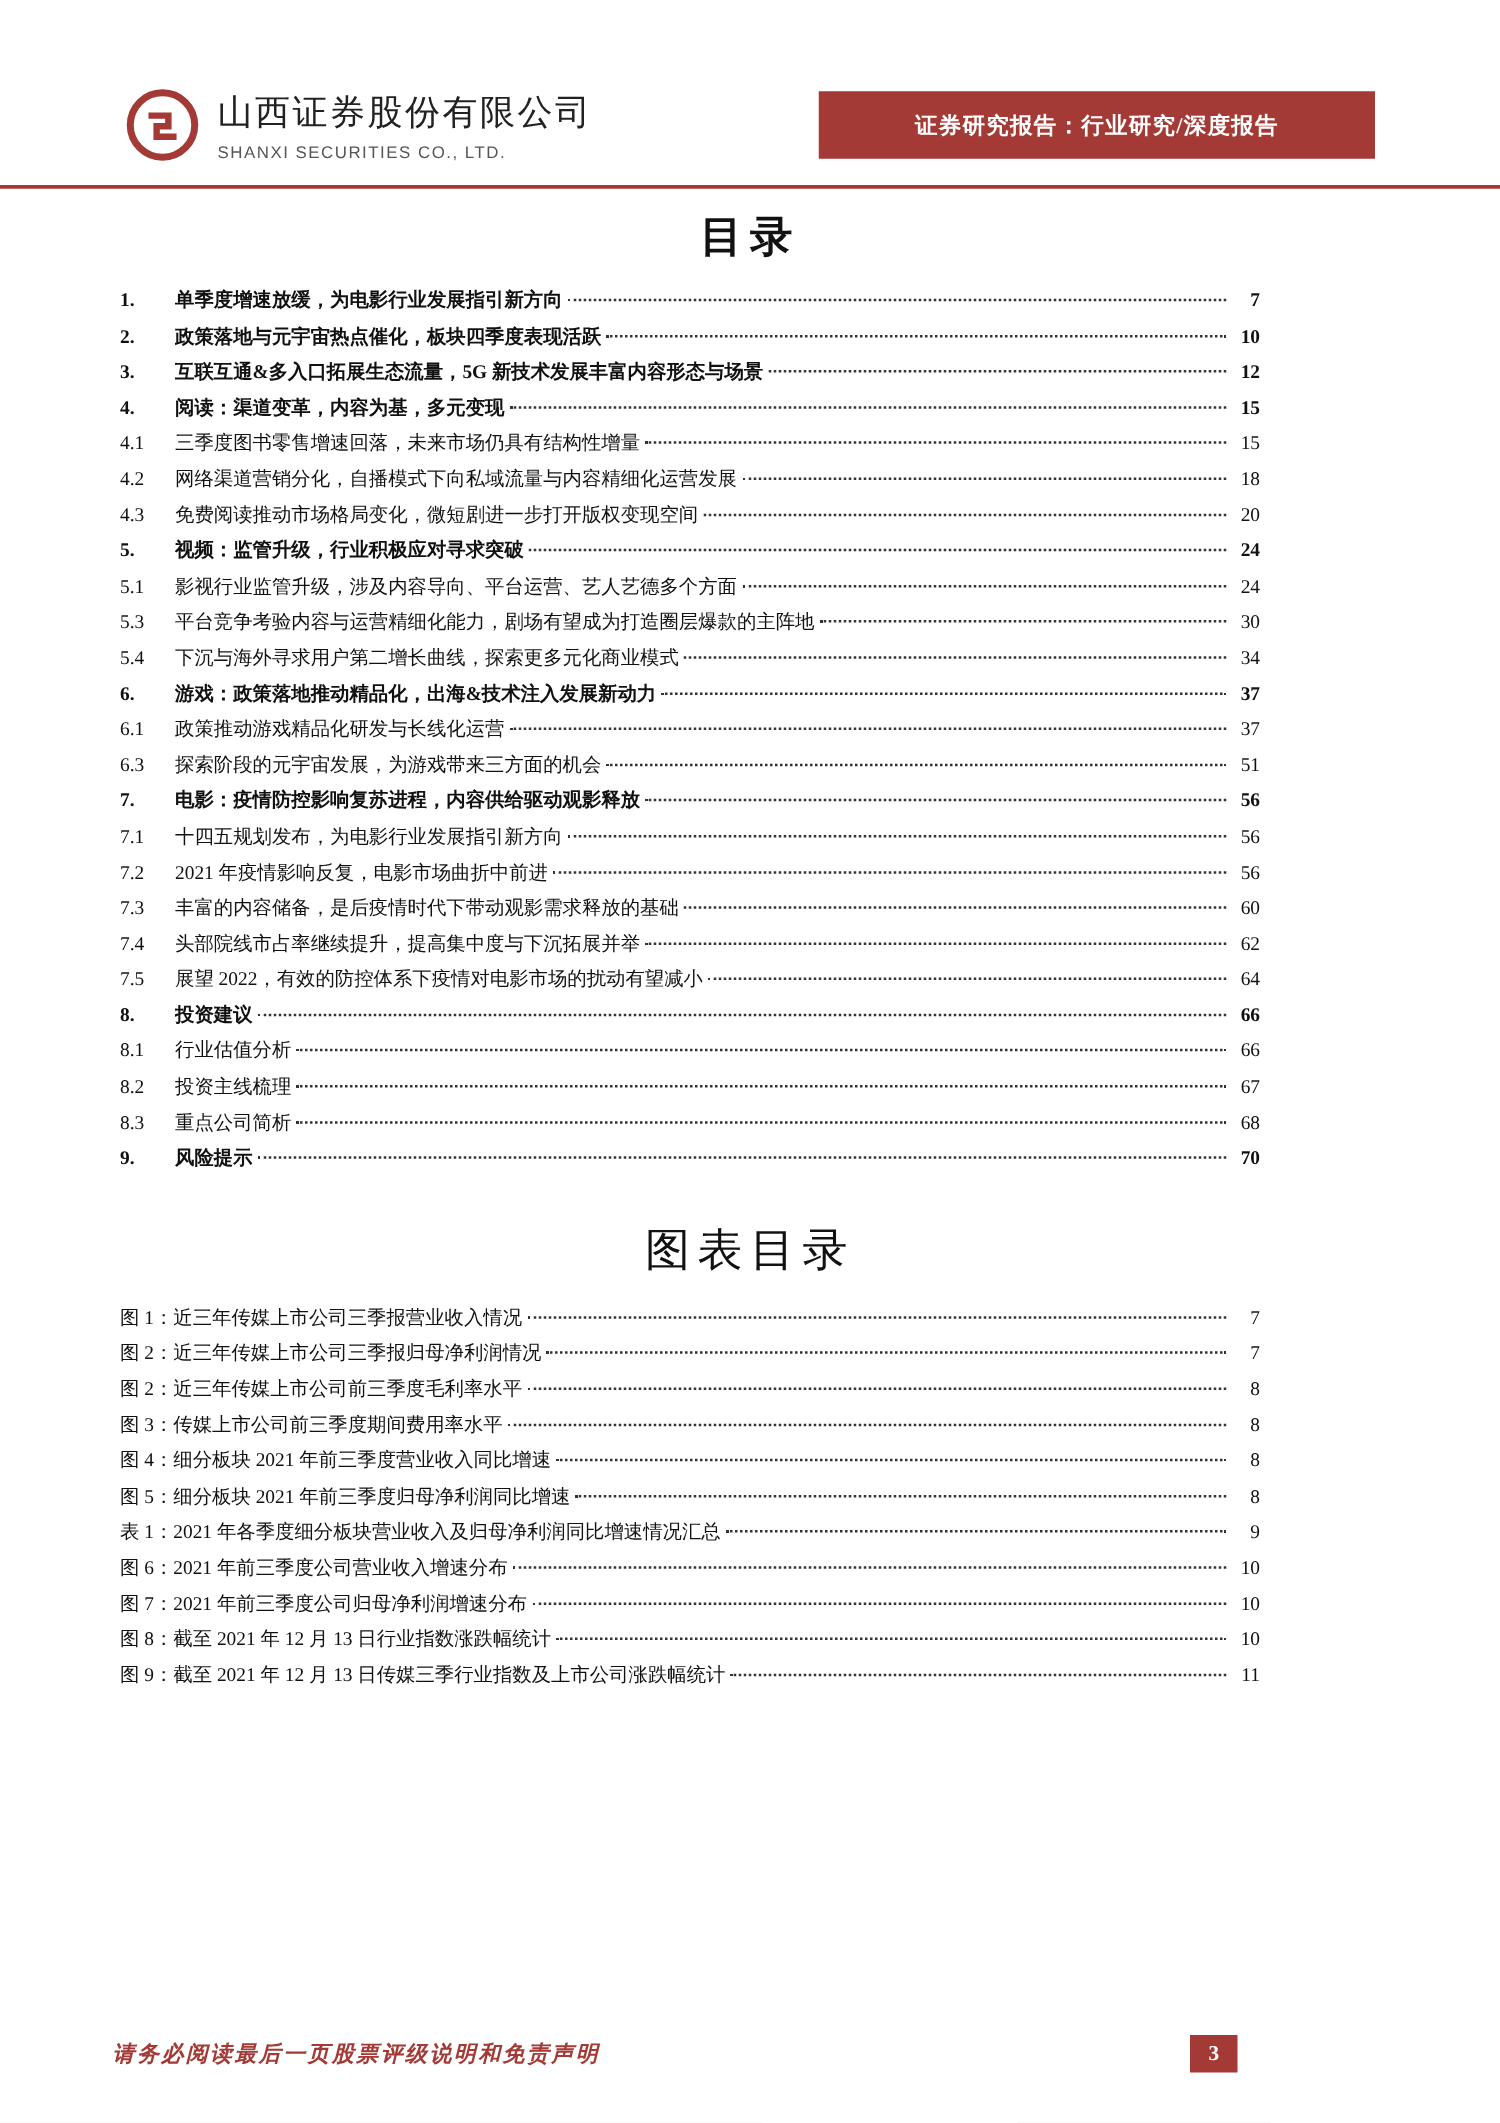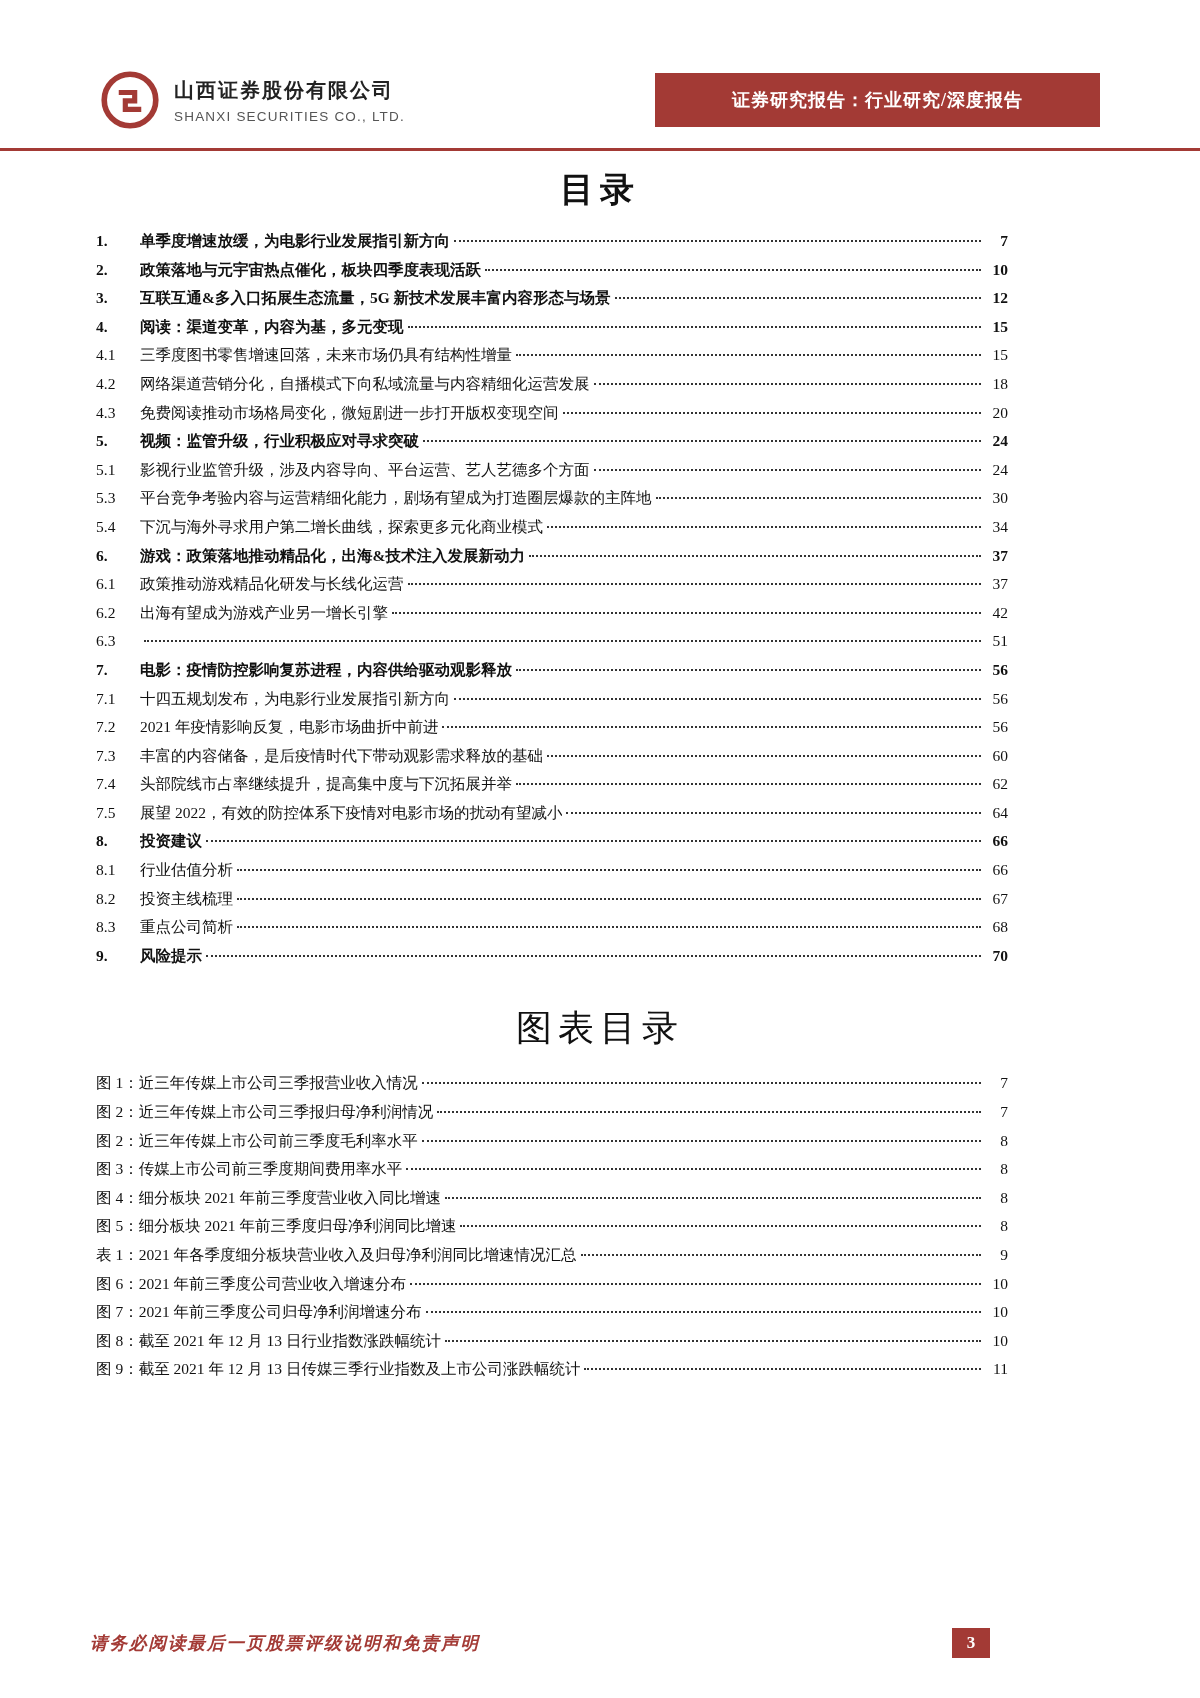--- a/index.html
+++ b/index.html
@@ -21,22 +21,22 @@
   
   .header {
     display: flex;
     justify-content: space-between;
     align-items: center;
     padding: 70px 100px 0 100px;
   }
   .brand { display: flex; align-items: center; gap: 14px; }
   .logo { width: 60px; height: 60px; display: block; }
   .company-cn {
-    font-size: 20px;
-    font-weight: bold;
+    font-size: 28px;
+    font-weight: normal;
     letter-spacing: 2px;
     color: #222;
   }
   .company-en {
     font-size: 13.5px;
     letter-spacing: 1.2px;
     color: #555;
     margin-top: 5px;
     font-family: "Liberation Sans", sans-serif;
   }
@@ -223,27 +223,22 @@
         <span class="dots"></span>
         <span class="pg">37</span>
       </div>
       <div class="row lvl2">
         <span class="num">6.1</span>
         <span class="label">政策推动游戏精品化研发与长线化运营</span>
         <span class="dots"></span>
         <span class="pg">37</span>
       </div>
       <div class="row lvl2">
-        <span class="num">6.2</span>
-        <span class="label">出海有望成为游戏产业另一增长引擎</span>
-        <span class="dots"></span>
-        <span class="pg">42</span>
-      </div>
-      <div class="row lvl2">
         <span class="num">6.3</span>
+        <span class="label">探索阶段的元宇宙发展，为游戏带来三方面的机会</span>
         <span class="dots"></span>
         <span class="pg">51</span>
       </div>
       <div class="row lvl1">
         <span class="num">7.</span>
         <span class="label">电影：疫情防控影响复苏进程，内容供给驱动观影释放</span>
         <span class="dots"></span>
         <span class="pg">56</span>
       </div>
       <div class="row lvl2">

